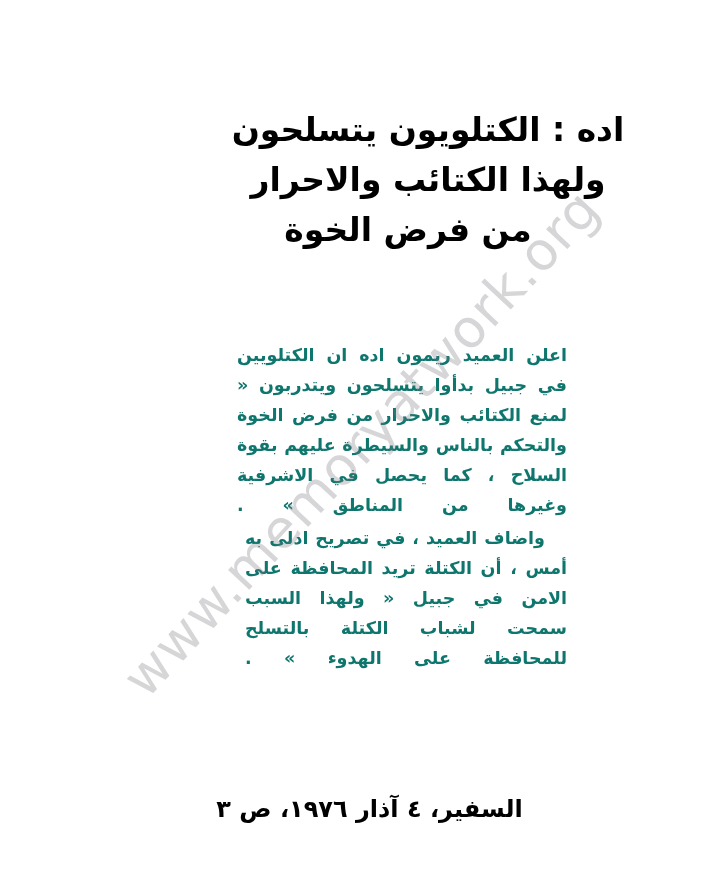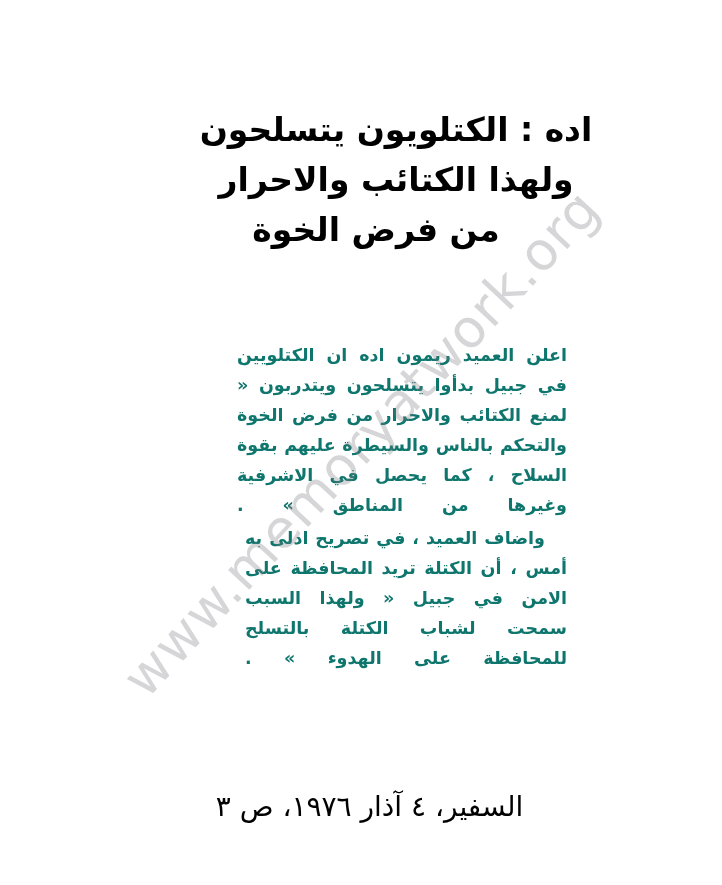--- a/index.html
+++ b/index.html
@@ -39,21 +39,21 @@
   .content {
     position: absolute;
     inset: 0;
     z-index: 2;
     direction: rtl;
   }
 
   .headline {
     position: absolute;
     top: 105px;
-    right: 111px;
+    right: 79px;
     width: 430px;
     text-align: center;
     font-family: "DejaVu Sans", sans-serif;
     font-size: 33px;
     font-weight: bold;
     line-height: 1.52;
     color: #000000;
     letter-spacing: 0px;
   }
   .headline .hl-line {
@@ -86,22 +86,22 @@
     margin-left: 8px;
   }
 
   .source {
     position: absolute;
     bottom: 62px;
     right: 0;
     left: 17px;
     text-align: center;
     font-family: "DejaVu Sans", sans-serif;
-    font-size: 28px;
-    font-weight: normal;
+    font-size: 24px;
+    font-weight: bold;
     color: #000000;
     direction: rtl;
   }
 </style>
 </head>
 <body>
 
 <div class="page">
 
   <div class="watermark">www.memoryatwork.org</div>

